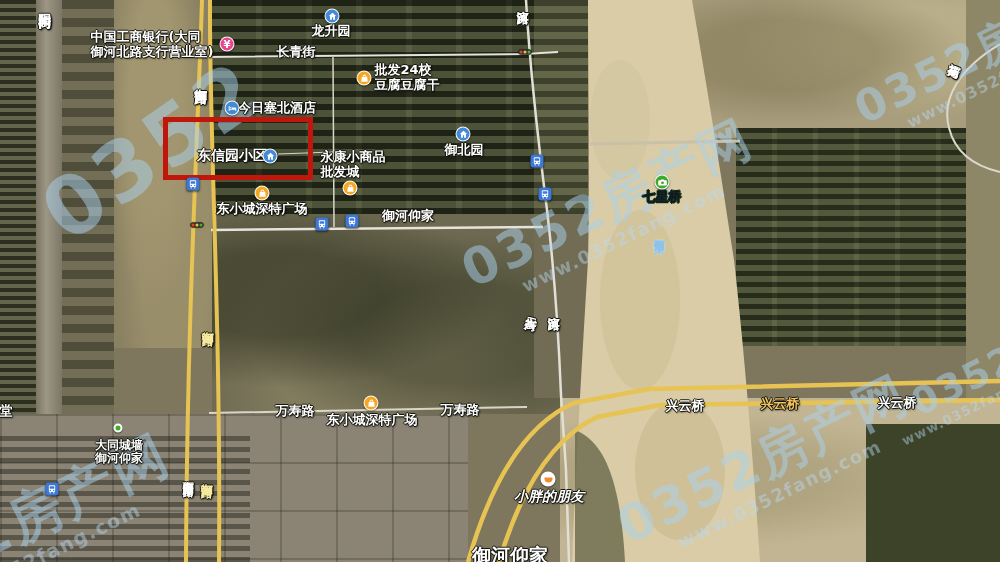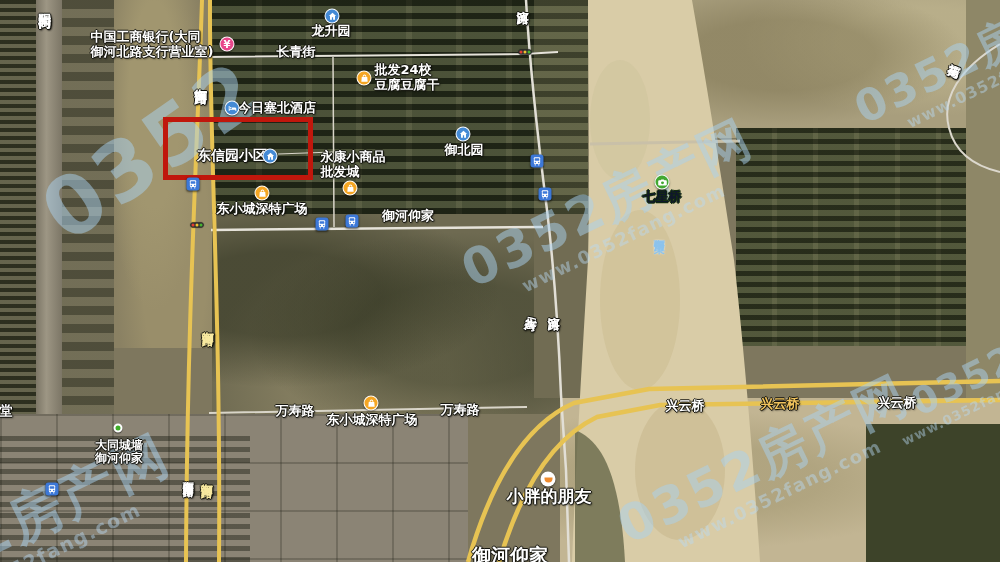--- a/index.html
+++ b/index.html
@@ -194,21 +194,21 @@
       <div class="label h c-white" style="left: 372px; top: 420px; font-size: 13px; transform: translate(-50%, -50%);">东小城深特广场</div>
       <div class="label h c-white" style="left: 119px; top: 452px; font-size: 12px; transform: translate(-50%, -50%);">
         <span class="ln">大同城墙</span>
         <span class="ln">御河仰家</span>
       </div>
       <div class="label h c-white" style="left: 685px; top: 406px; font-size: 13px; transform: translate(-50%, -50%);">兴云桥</div>
       <div class="label h c-gold" style="left: 780px; top: 404px; font-size: 13px; transform: translate(-50%, -50%);">兴云桥</div>
       <div class="label h c-white" style="left: 897px; top: 403px; font-size: 13px; transform: translate(-50%, -50%);">兴云桥</div>
       <div class="label v c-white" style="left: 187px; top: 472px; font-size: 11px; transform: translate(-50%, 0px);">御河西路辅路</div>
       <div class="label v c-yellow" style="left: 206px; top: 474px; font-size: 12px; transform: translate(-50%, 0px);">御河西路</div>
-      <div class="label h c-white" style="left: 549px; top: 497px; font-size: 17px; transform: translate(-50%, -50%);">小胖的朋友</div>
+      <div class="label h c-white" style="left: 549px; top: 497px; font-size: 14px; transform: translate(-50%, -50%); font-style: italic;">小胖的朋友</div>
       <div class="label h c-white" style="left: 510px; top: 556px; font-size: 19px; transform: translate(-50%, -50%);">御河仰家</div>
       <div class="label h c-white" style="left: 6px; top: 411px; font-size: 13px; transform: translate(-50%, -50%);">堂</div>
     </div>
 
   <div id="markers">
       <div class="icon bank round" style="left: 227px; top: 44px; transform: translate(-50%, -50%);">
         <span class="g">¥</span>
       </div>
       <div class="icon house round" style="left: 332px; top: 16px; transform: translate(-50%, -50%);">
         <svg viewBox="0 0 14 14">

